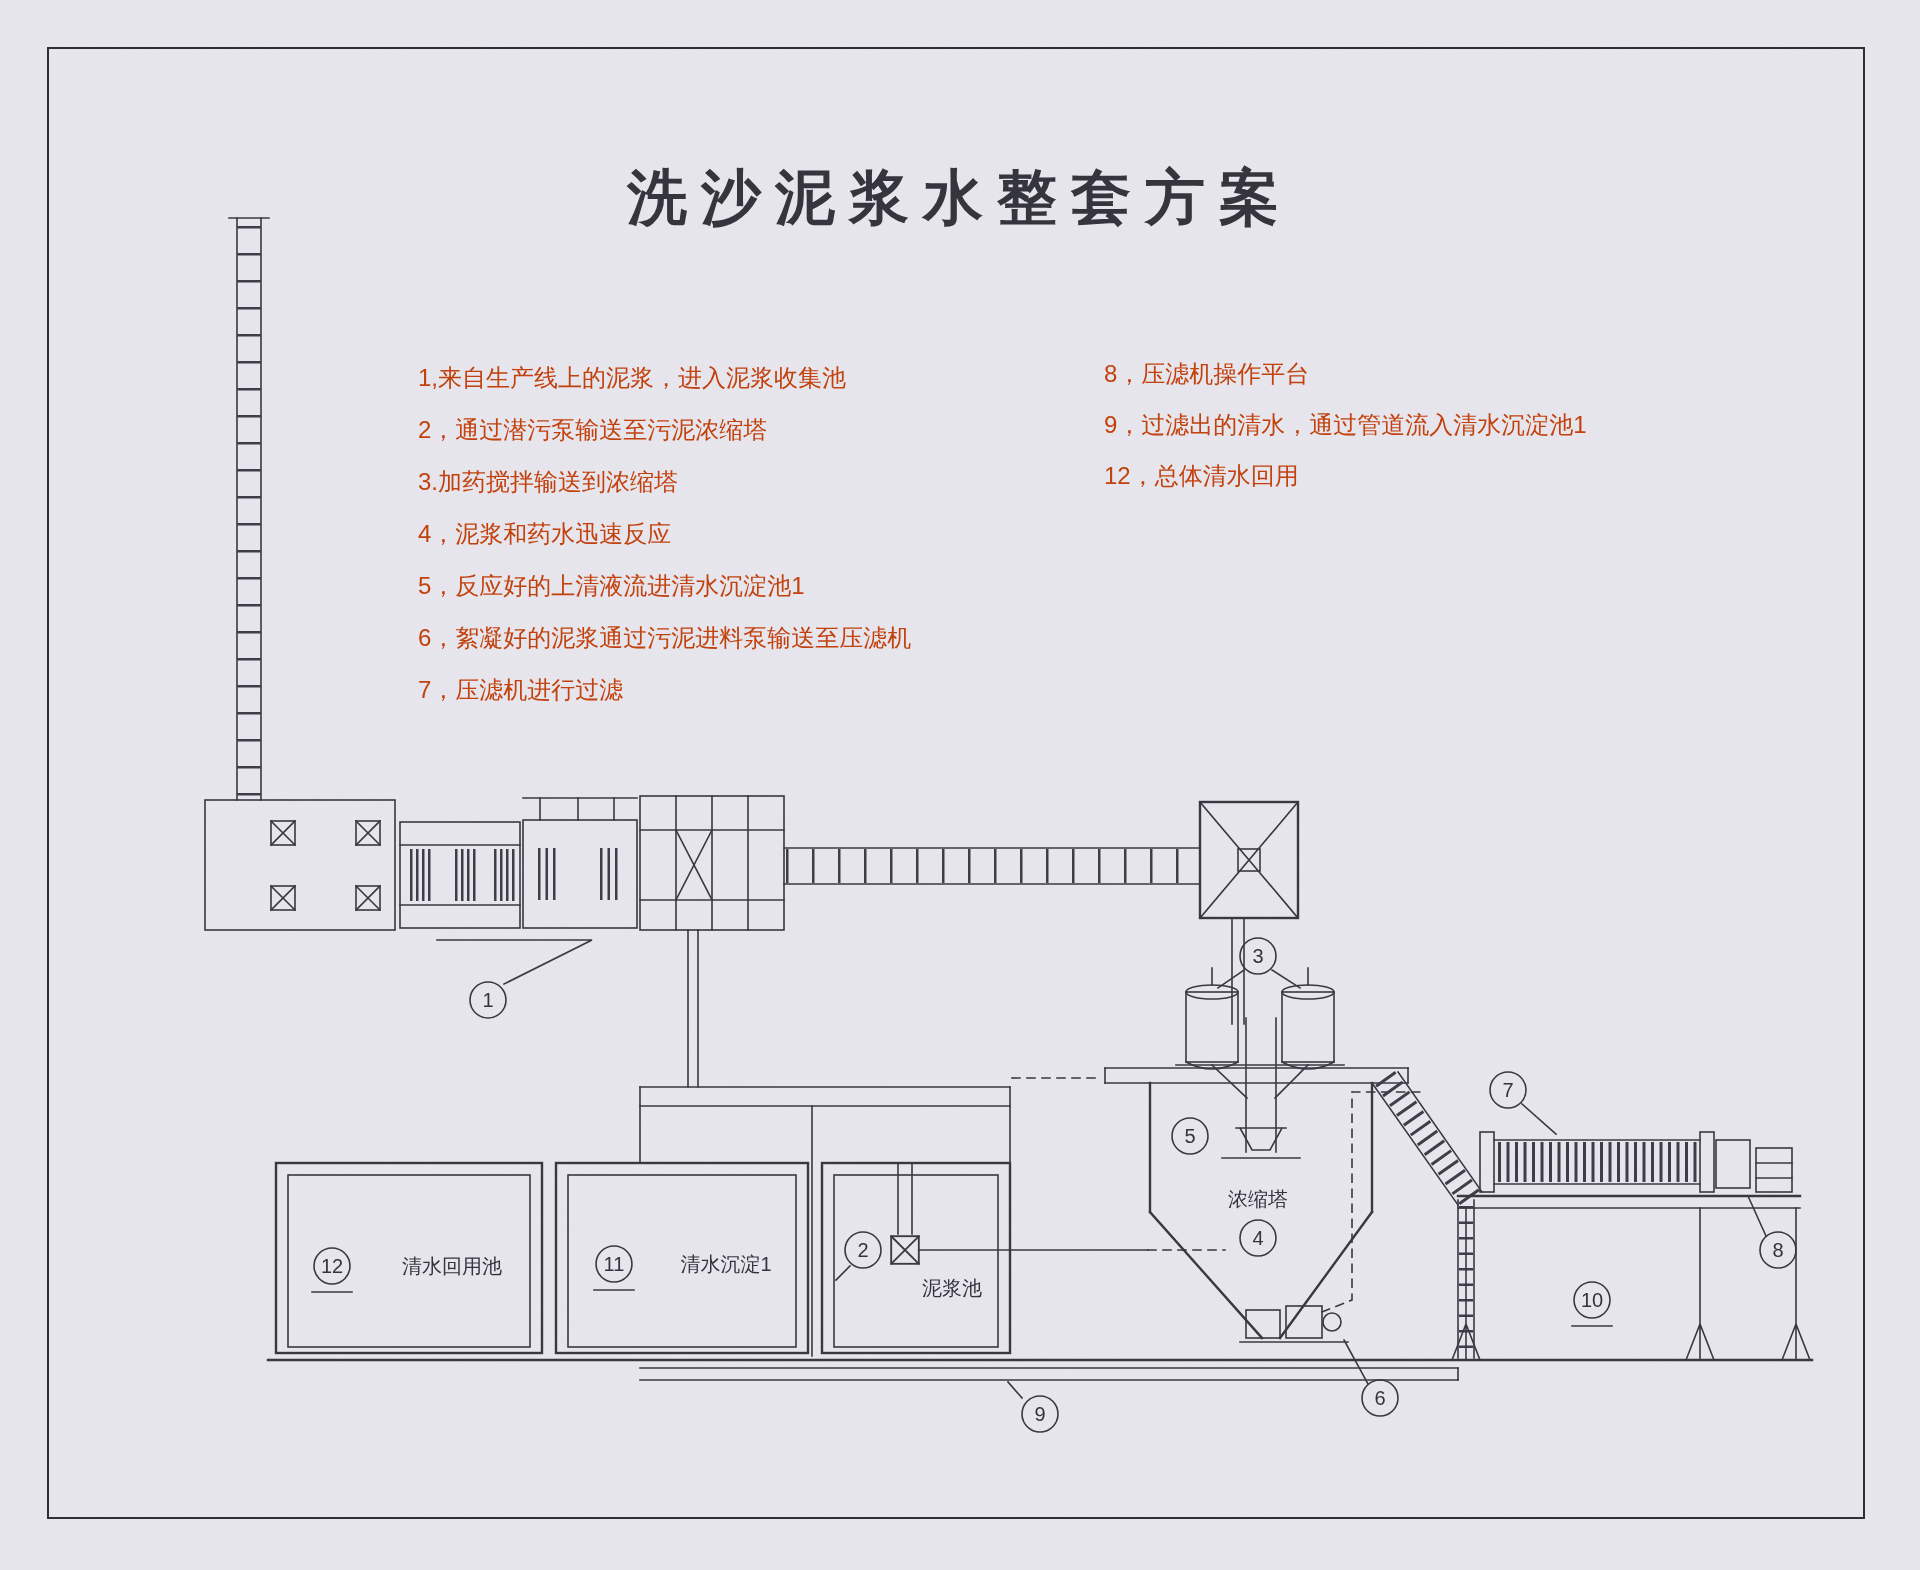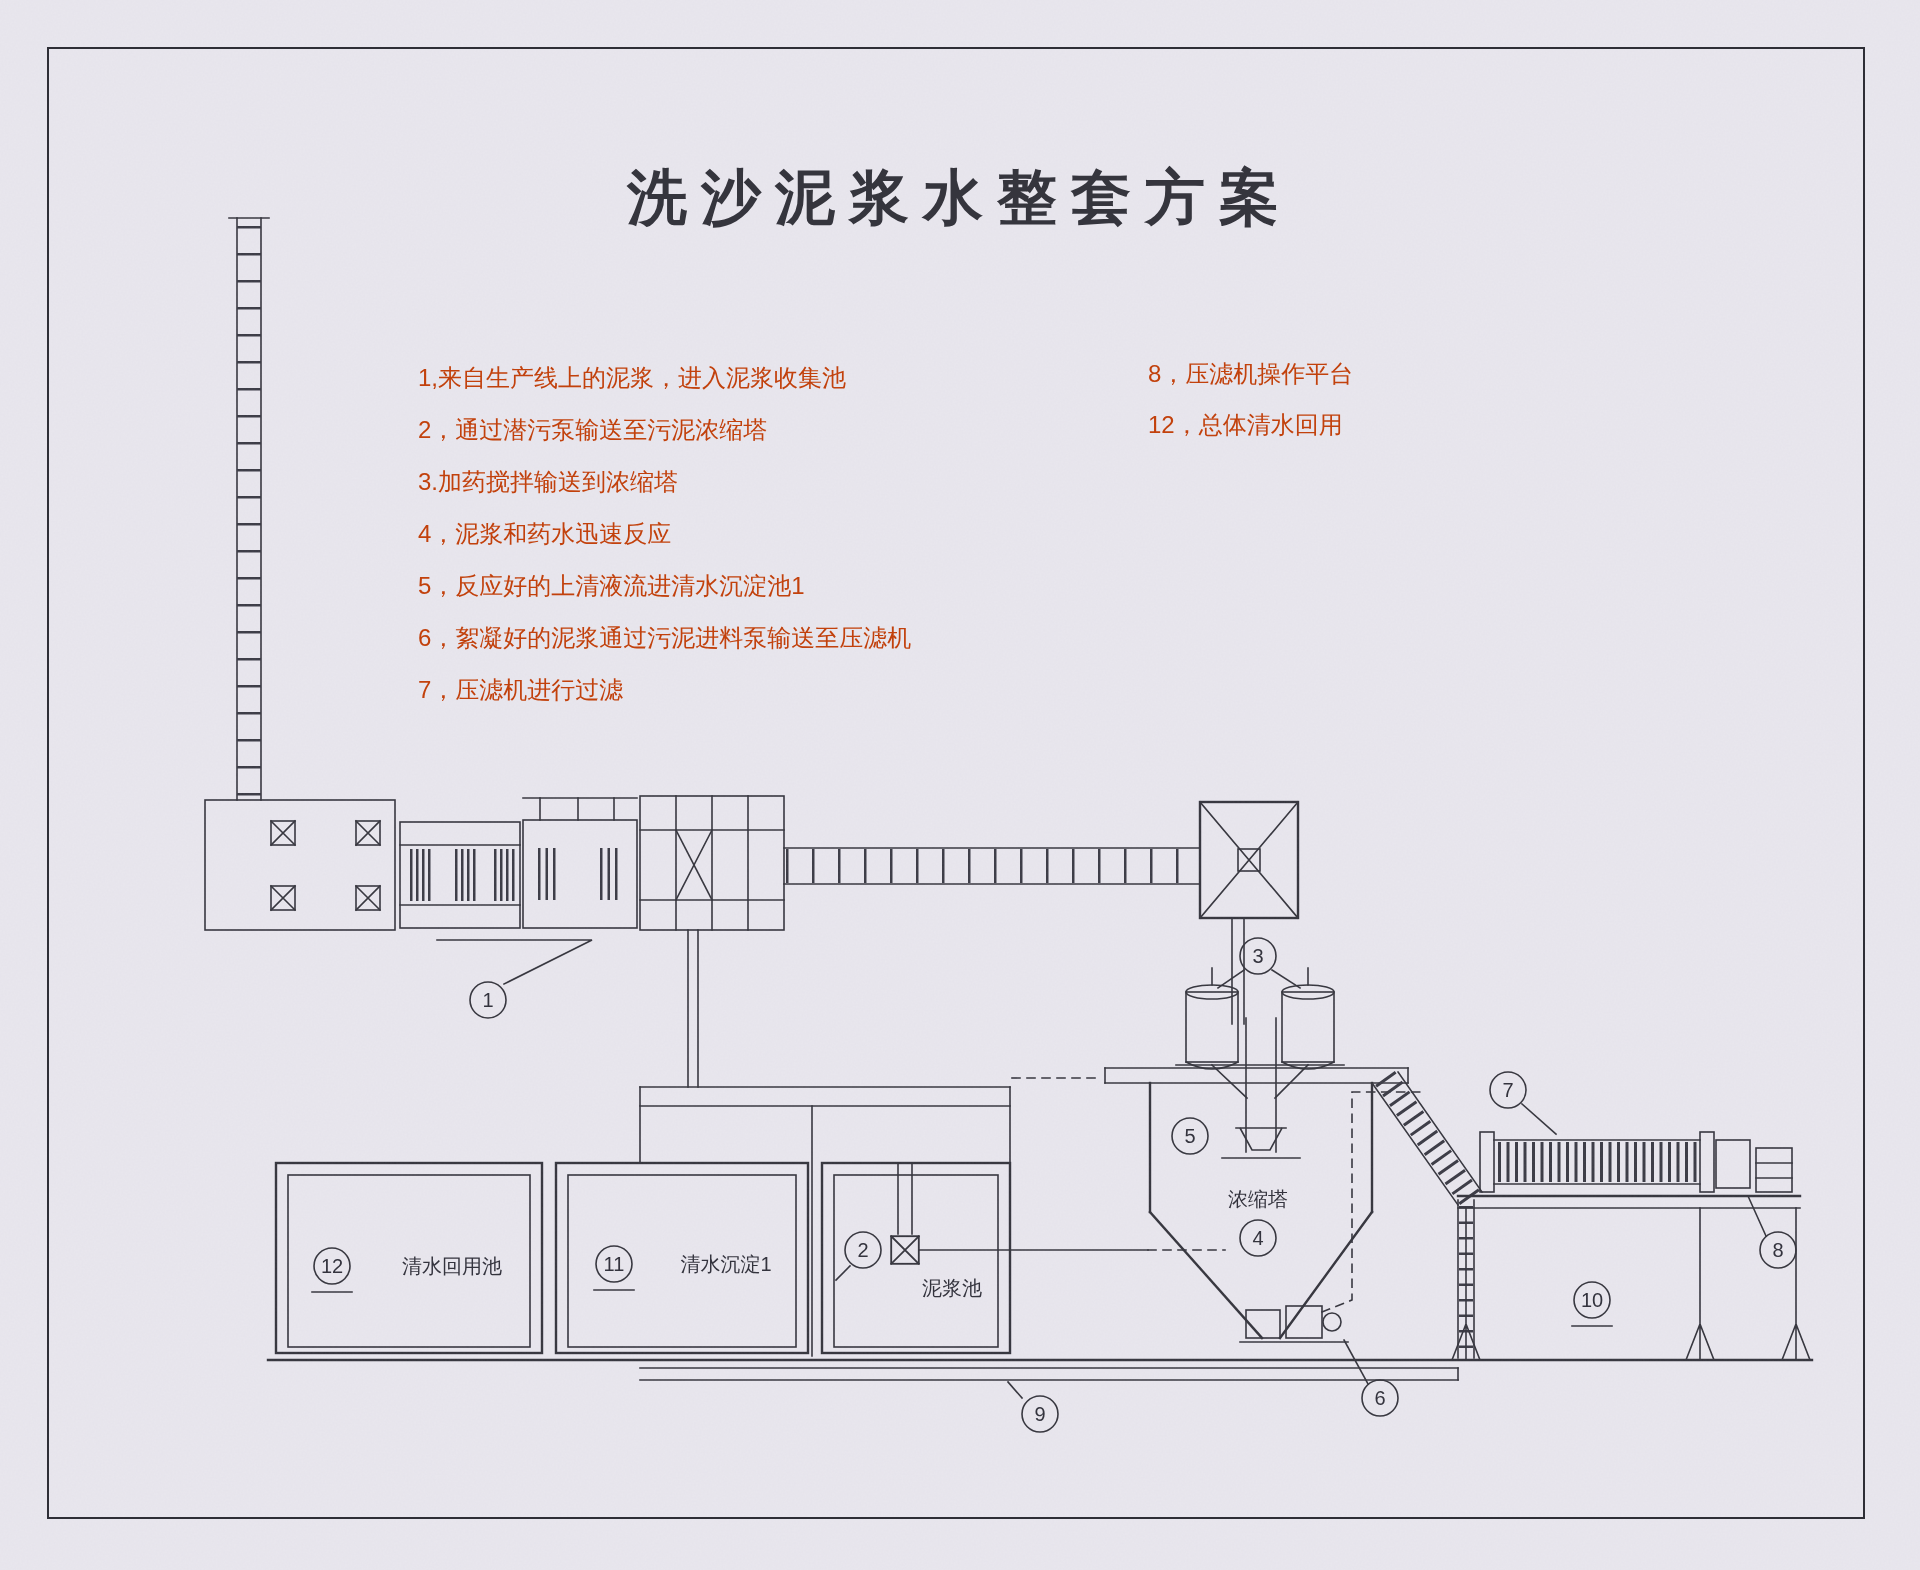--- a/index.html
+++ b/index.html
@@ -14,21 +14,21 @@
     border:2px solid #2e2e36;pointer-events:none;
   }
   .title{
     position:absolute;left:0;right:0;top:158px;margin:0;text-align:center;
     font-size:60px;font-weight:600;letter-spacing:14px;color:#35353d;
   }
   .notes{position:absolute;font-size:24px;color:#c2410c;}
   .notes .note{line-height:52px;white-space:pre;}
   .notes-left{left:418px;top:352px;}
   .notes-right{left:1104px;top:348px;}
-  .notes-right .note{line-height:51px;margin-left:44px;}
+  .notes-right .note{line-height:51px;}
   svg.diagram{position:absolute;left:0;top:0;}
   .ln{stroke:#34343c;stroke-width:1.6;fill:none;stroke-linecap:square;}
   .thk{stroke-width:2.4;}
   .dash{stroke-dasharray:8 7;}
   .rung{stroke:#3a3a44;fill:none;}
   .ctext{font-size:20px;fill:#2f2f39;font-family:"Liberation Sans","DejaVu Sans",sans-serif;text-anchor:middle;}
 </style>
 </head>
 <body>
 
@@ -278,14 +278,15 @@
   <div class="note">2，通过潜污泵输送至污泥浓缩塔</div>
   <div class="note">3.加药搅拌输送到浓缩塔</div>
   <div class="note">4，泥浆和药水迅速反应</div>
   <div class="note">5，反应好的上清液流进清水沉淀池1</div>
   <div class="note">6，絮凝好的泥浆通过污泥进料泵输送至压滤机</div>
   <div class="note">7，压滤机进行过滤</div>
 </div>
 
 <div class="notes notes-right">
   <div class="note">8，压滤机操作平台</div>
+  <div class="note">9，过滤出的清水，通过管道流入清水沉淀池1</div>
   <div class="note">12，总体清水回用</div>
 </div>
 
 </body></html>

